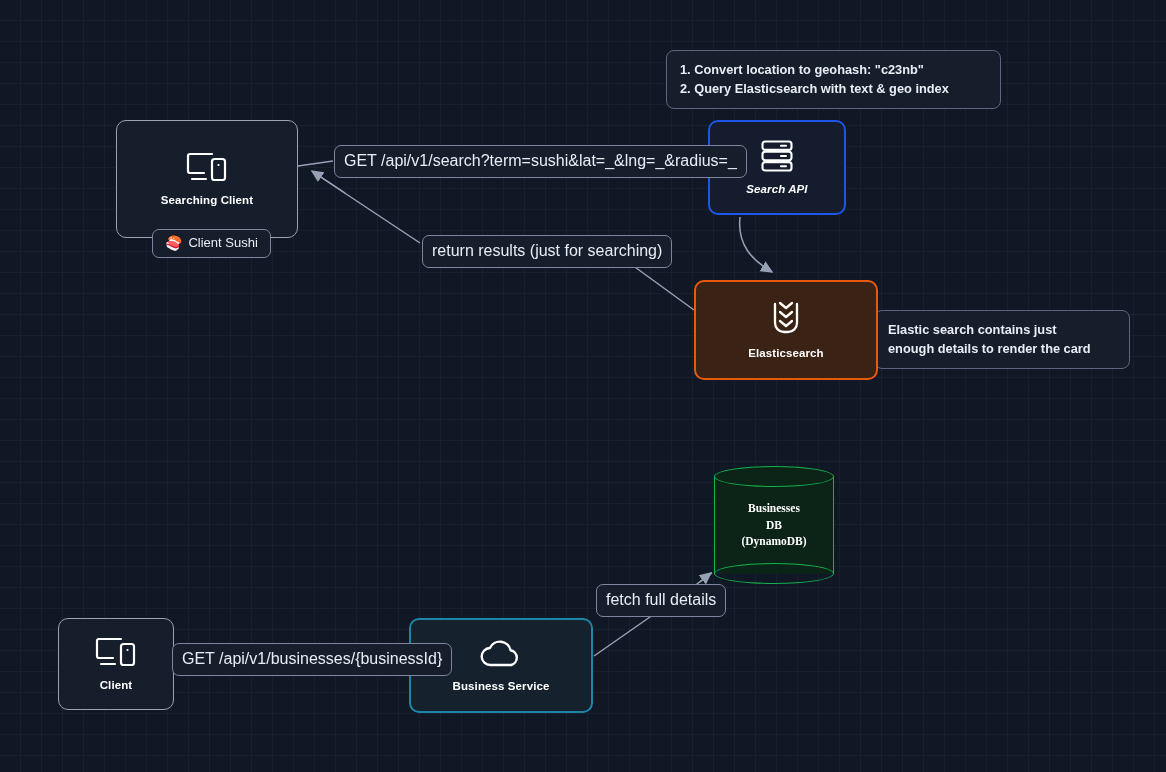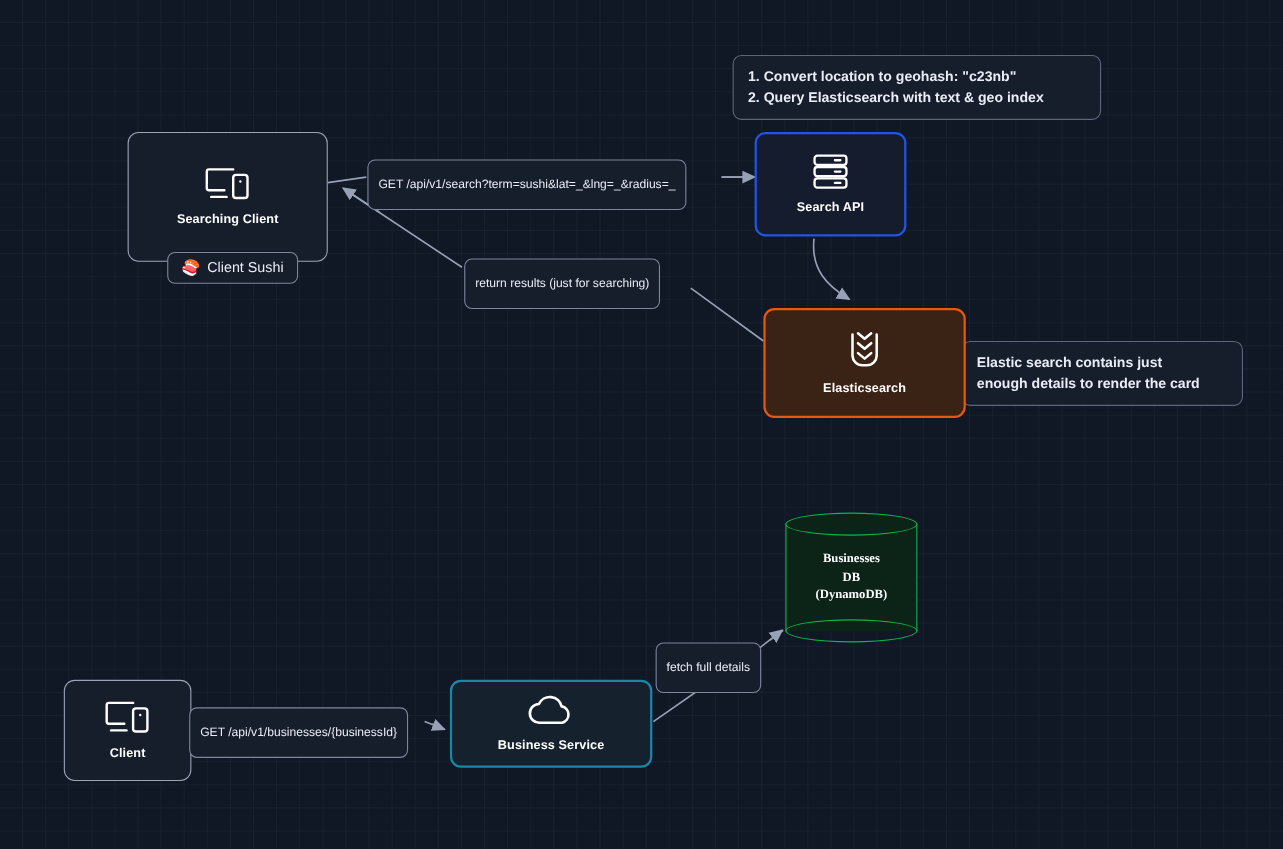--- a/index.html
+++ b/index.html
@@ -36,24 +36,24 @@
   .node .ico{
     display:flex;align-items:center;justify-content:center;
     margin-bottom:9px;
   }
   .node .nlabel{
     font-size:11.5px;font-weight:bold;letter-spacing:.1px;
     text-align:center;line-height:1.25;color:#ffffff;
   }
 
   #node-searching-client{left:116px;top:120px;width:182px;height:118px;border-color:#9aa3b6;background:#161d2b;}
-  #node-search-api{left:686px;top:120px;width:138px;height:95px;border:2px solid #1e56e8;background:#141c2d;}
+  #node-search-api{left:708px;top:120px;width:138px;height:95px;border:2px solid #1e56e8;background:#141c2d;font-style:italic;}
   #node-elasticsearch{left:694px;top:280px;width:184px;height:100px;border:2px solid #e8590c;background:#3a2315;}
   #node-client{left:58px;top:618px;width:116px;height:92px;border:1.6px solid #9aa3b6;background:#161d2b;}
-  #node-business-service{left:409px;top:618px;width:184px;height:80px;border:2px solid #1d86a8;background:#15222e;}
+  #node-business-service{left:409px;top:618px;width:184px;height:95px;border:2px solid #1d86a8;background:#15222e;}
 
   
   #node-businesses-db{
     position:absolute;left:714px;top:466px;width:120px;height:118px;font-family:Liberation Serif, serif;
   }
   #node-businesses-db .cyl-body{
     position:absolute;left:0;top:10px;width:100%;height:98px;
     box-sizing:border-box;
     background:#0b2417;
     border-left:1.8px solid #12b34a;
@@ -75,22 +75,22 @@
     color:#ffffff;white-space:pre-line;
   }
 
   
   .pill{
     position:absolute;box-sizing:border-box;
     background:#161d2b;
     border:1px solid #7d869c;
     border-radius:7px;
     color:#e9edf5;
-    font-size:11px;
-    padding:15px 9px;
+    font-size:16px;
+    padding:5px 9px;
     white-space:nowrap;
     line-height:1.3;
   }
   #label-search-req{left:334px;top:145px;}
   #label-return-results{left:422px;top:235px;}
   #label-fetch-details{left:596px;top:584px;}
   #label-business-req{left:172px;top:643px;}
   #pill-sakura{left:152px;top:229px;display:flex;align-items:center;gap:6px;font-size:13px;padding:5px 12px;}
   #pill-sakura .emoji{font-size:14px;line-height:1;}
 

